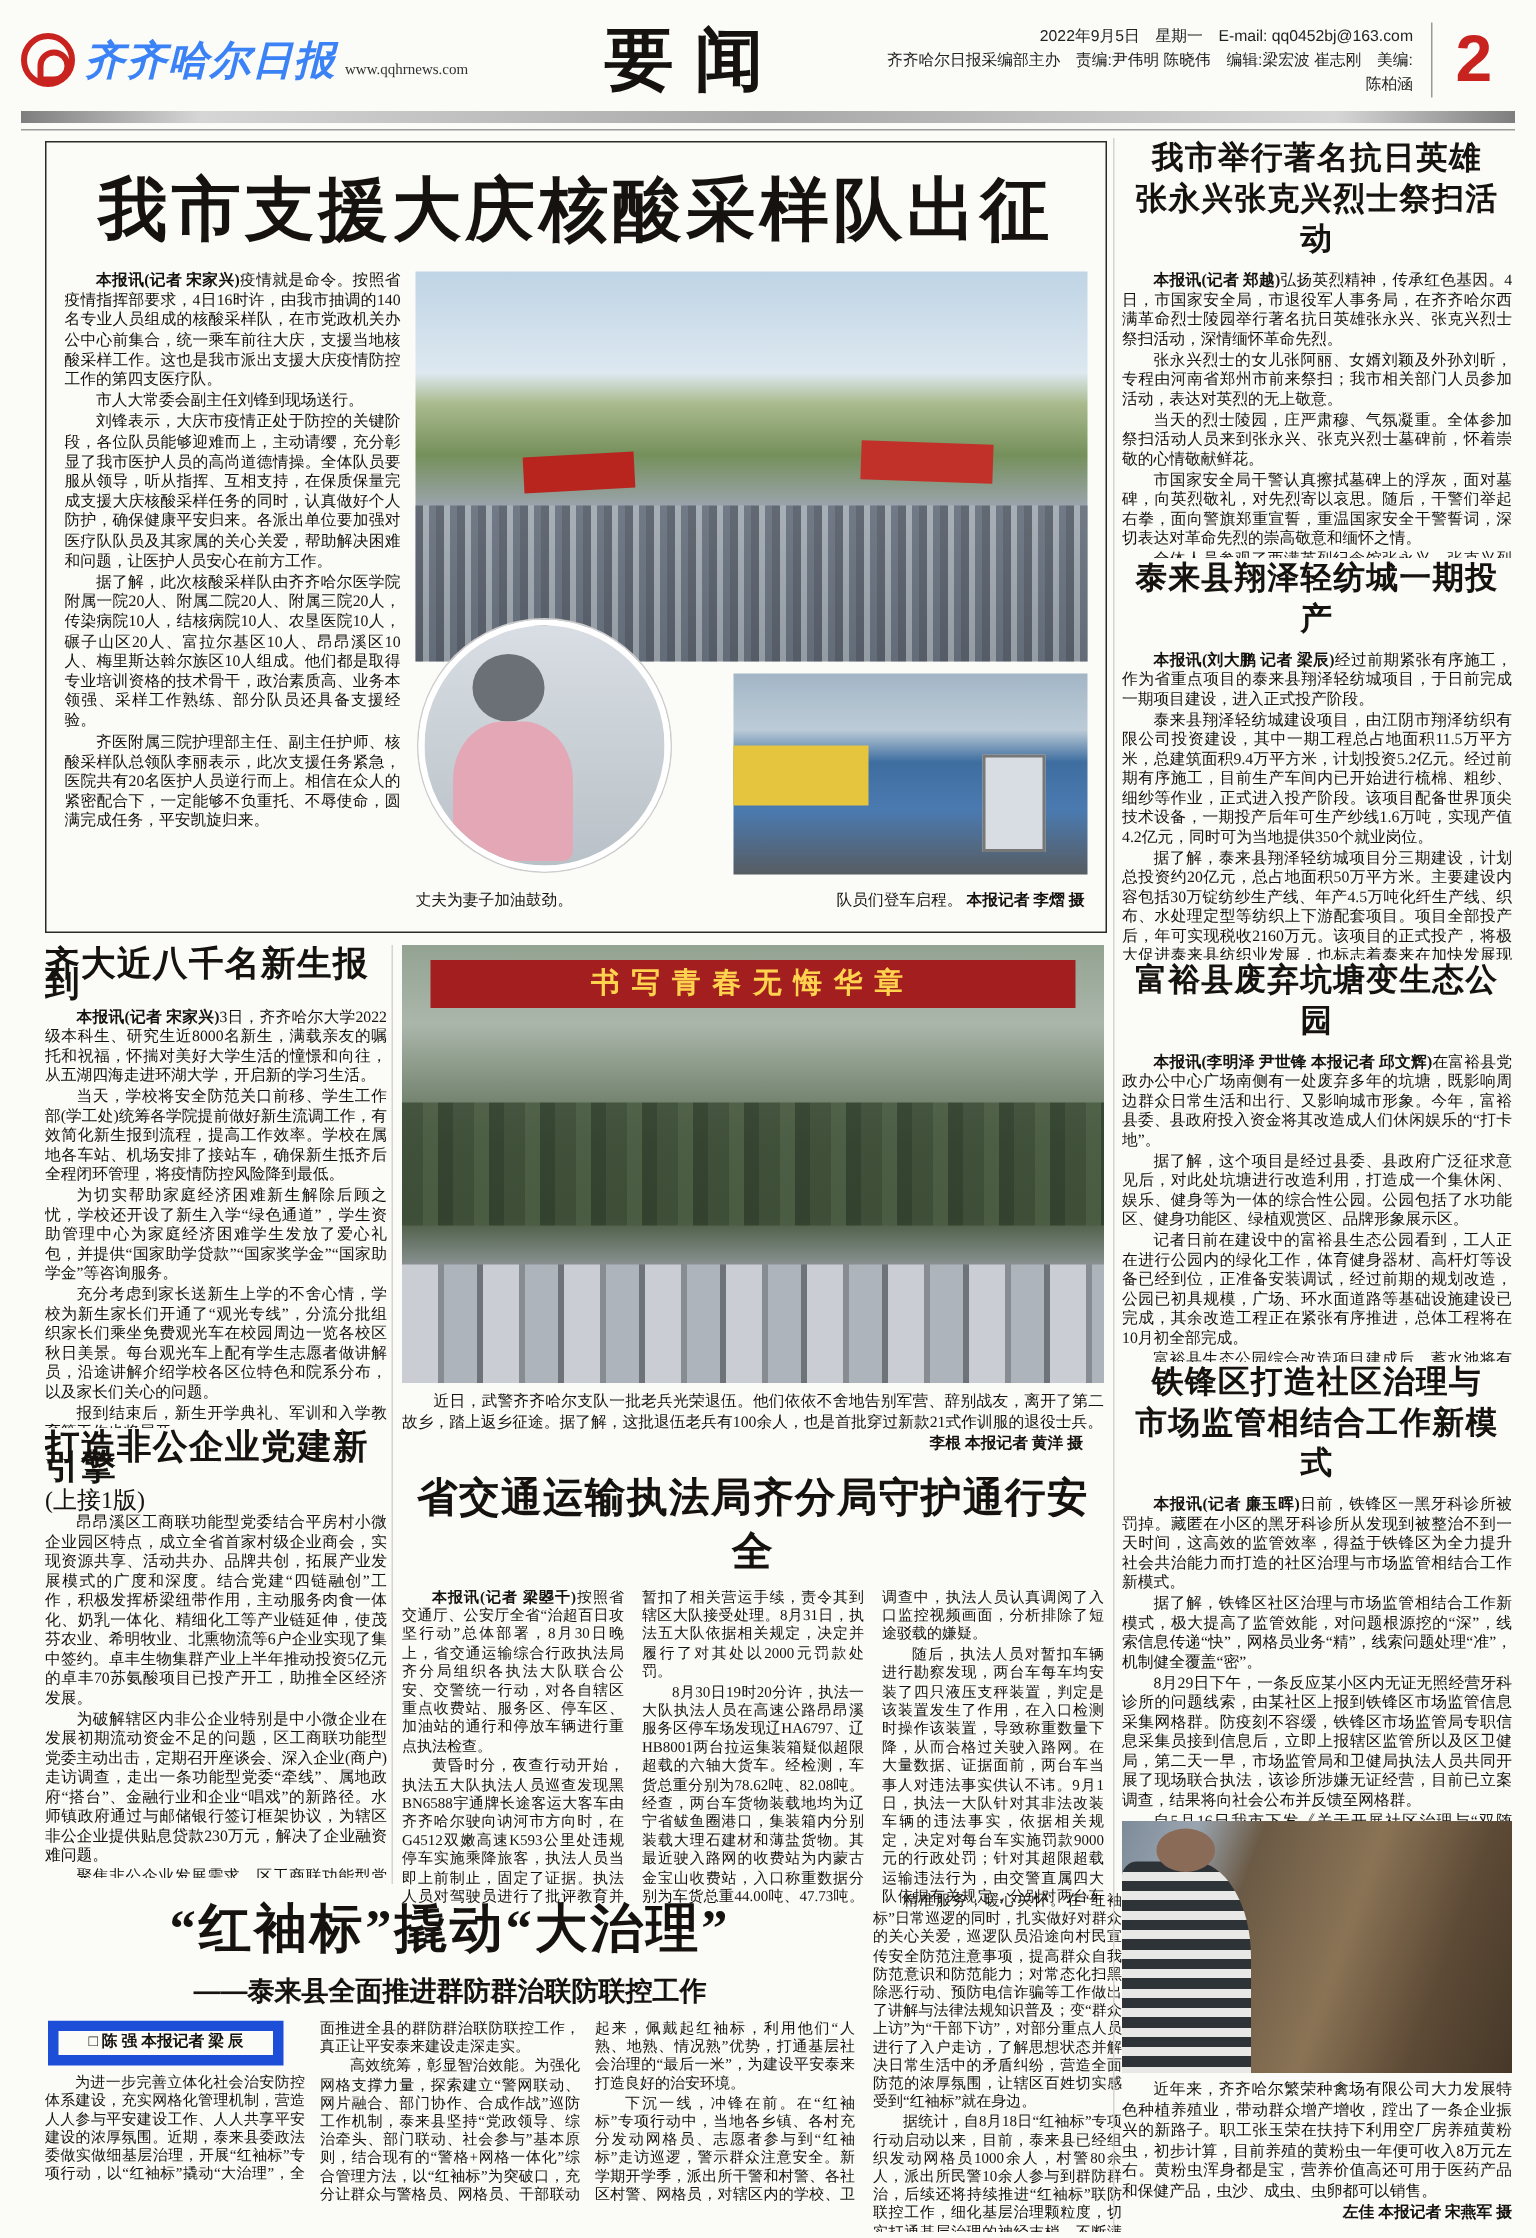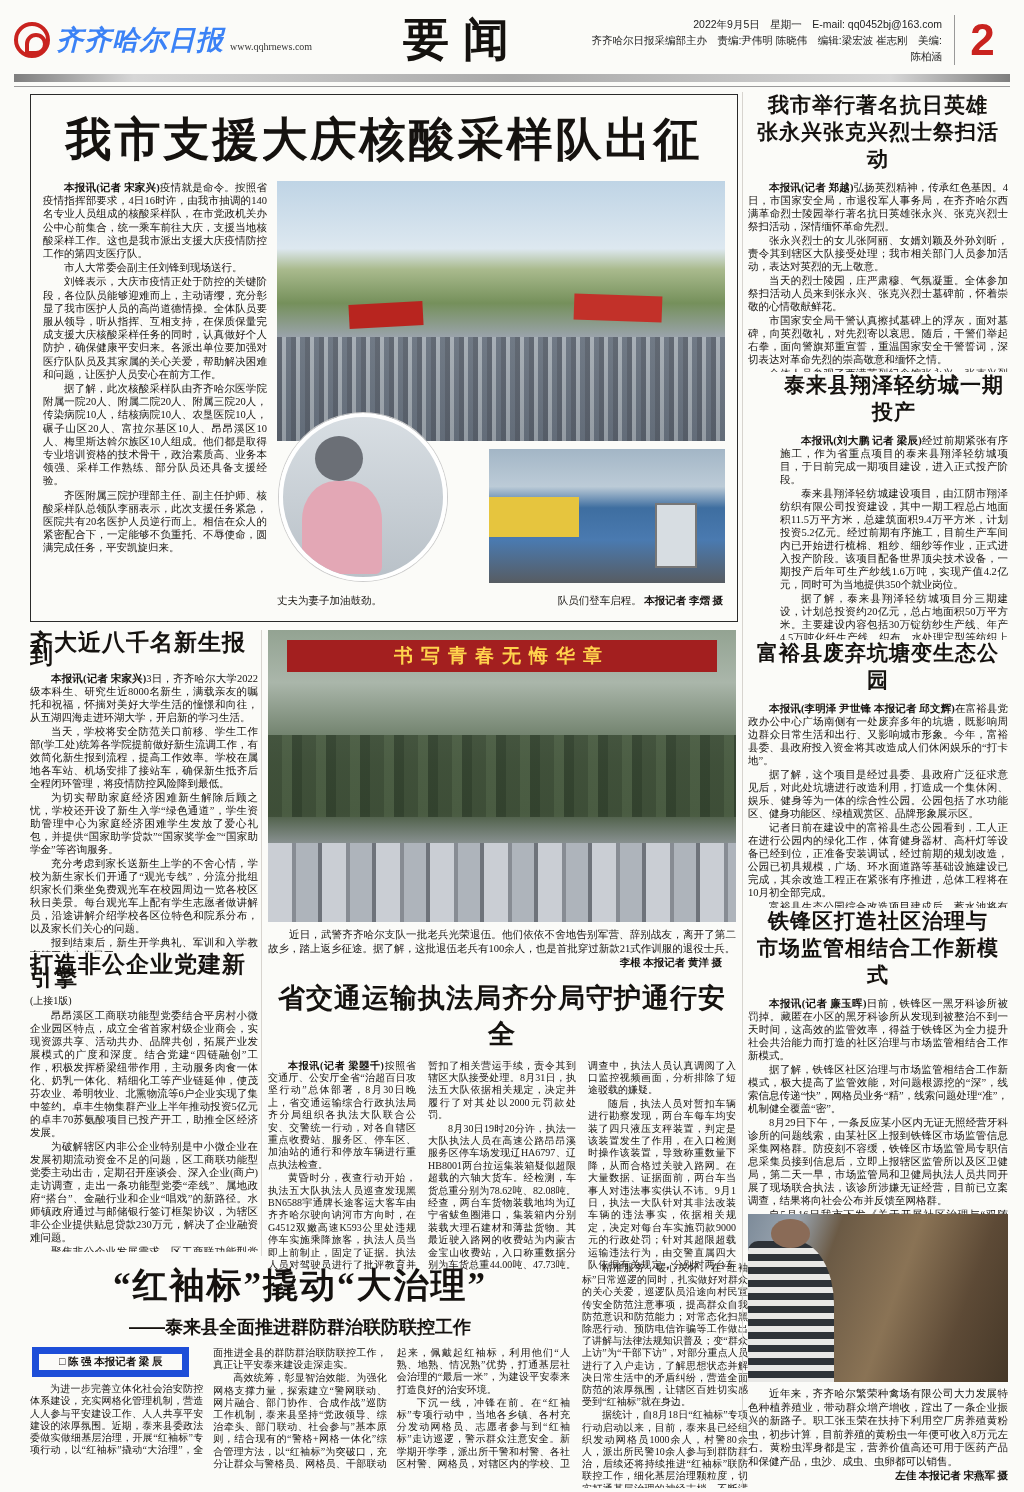--- a/index.html
+++ b/index.html
@@ -52,42 +52,42 @@
   .cap { font-size:10.5px; line-height:13px; }
   .cap-left  { position:absolute; left:0; bottom:6px; width:200px; }
   .cap-right { position:absolute; right:2px; bottom:6px; }
   .credit { font-weight:bold; }
 
   
   .rail-left { left:30px; top:630px; width:228px; height:628px; overflow:hidden; font-size:10.5px; line-height:13px; }
   .rail-left h2 { font-size:23px; letter-spacing:1px; margin:6px 0 10px; }
   .qida-block { height:322px; overflow:hidden; }
   .dj-block { height:300px; overflow:hidden; }
-  .cont-note { font-size:10px; margin:2px 0; text-indent:0; }
+  .cont-note { font-size:16px; margin:2px 0; text-indent:0; }
 
   
   .center-col { left:268px; top:630px; width:468px; height:628px; }
   .photo-military { position:relative; width:100%; height:292px;
     background:linear-gradient(180deg,#93a392 0%,#aab6aa 18%,#55684f 46%,#47593f 62%,#9aa0a6 76%,#bcc1c6 100%); }
   .photo-military::before { content:""; position:absolute; left:0; right:0; top:36%; height:28%;
     background:repeating-linear-gradient(90deg,#3c4c36 0 14px,#4a5c42 14px 24px,#2f3e2b 24px 34px); opacity:.85; }
   .photo-military::after { content:""; position:absolute; left:0; right:0; bottom:0; height:27%;
     background:repeating-linear-gradient(90deg,#caced4 0 24px,#878c93 24px 28px,#aeb4bb 28px 50px,#6e737a 50px 54px); }
   .mil-banner { position:absolute; left:4%; right:4%; top:10px; height:32px; background:#a31f1f;
     color:#ffd34d; font-weight:bold; font-size:19px; line-height:32px; text-align:center; letter-spacing:8px; z-index:2; }
   .mil-caption { margin-top:6px; font-size:10.5px; line-height:13.5px; }
   .mil-credit { text-align:right; font-weight:bold; font-size:10.5px; padding-right:14px; }
   .jt-title { text-align:center; font-size:27px; font-weight:bold; letter-spacing:1px; margin:10px 0 8px; }
   .jt-cols { column-count:3; column-gap:12px; height:212px; overflow:hidden; font-size:10px; line-height:12.4px; }
 
   
   .rail-right { left:748px; top:92px; width:260px; height:1396px; overflow:hidden; font-size:10.5px; line-height:13px; }
   .rail-right h3 { text-align:center; font-size:21px; line-height:27px; letter-spacing:1px; margin-bottom:8px; }
   .ra { overflow:hidden; }
-  .ra1 { height:280px; } .ra2 { height:268px;margin-left:32px; } .ra3 { height:268px; } .ra4 { height:306px; }
+  .ra1 { height:280px; } .ra2 { height:268px; } .ra3 { height:268px; } .ra4 { height:306px; }
   .photo-worm { width:100%; height:168px; position:relative; margin-bottom:5px;
     background:linear-gradient(110deg,#7d8b99 0%,#9aa5b0 16%,#6b5a45 30%,#8a7355 55%,#5d4a36 78%,#463828 100%); }
   .photo-worm::before { content:""; position:absolute; left:0; top:16%; width:33%; height:84%;
     background:repeating-linear-gradient(180deg,#2e3338 0 7px,#e8e8e6 7px 13px); border-radius:10px 45% 0 0; }
   .photo-worm::after { content:""; position:absolute; left:9%; top:3%; width:15%; height:17%; background:#8a6b57; border-radius:50%; }
   .worm-caption { font-size:10.5px; line-height:13.5px; }
   .worm-credit { text-align:right; font-weight:bold; font-size:10.5px;padding-left:12px; }
 
   
   .bottom-sec { left:30px; top:1262px; width:718px; height:226px; display:flex; gap:12px; }
@@ -179,21 +179,21 @@
   </div>
 </div>
 
 <div class="abs rail-right">
   <div class="ra ra1">
     <h3>
       <span>我市举行著名抗日英雄</span><br>
       <span>张永兴张克兴烈士祭扫活动</span>
     </h3>
     <p><span class="rep">本报讯(记者 郑越)</span><span>弘扬英烈精神，传承红色基因。4日，市国家安全局，市退役军人事务局，在齐齐哈尔西满革命烈士陵园举行著名抗日英雄张永兴、张克兴烈士祭扫活动，深情缅怀革命先烈。</span></p>
-    <p>张永兴烈士的女儿张阿丽、女婿刘颖及外孙刘昕，责令其到辖区大队接受处理；我市相关部门人员参加活动，表达对英烈的无上敬意。</p>
+    <p>张永兴烈士的女儿张阿丽、女婿刘颖及外孙刘昕，专程由河南省郑州市前来祭扫；我市相关部门人员参加活动，表达对英烈的无上敬意。</p>
     <p>当天的烈士陵园，庄严肃穆、气氛凝重。全体参加祭扫活动人员来到张永兴、张克兴烈士墓碑前，怀着崇敬的心情敬献鲜花。</p>
     <p>市国家安全局干警认真擦拭墓碑上的浮灰，面对墓碑，向英烈敬礼，对先烈寄以哀思。随后，干警们举起右拳，面向警旗郑重宣誓，重温国家安全干警誓词，深切表达对革命先烈的崇高敬意和缅怀之情。</p>
     <p>全体人员参观了西满英烈纪念馆张永兴、张克兴烈士事迹展区，学习英烈事迹，继承英烈光辉精神。</p>
   </div>
   <div class="ra ra2">
     <h3>泰来县翔泽轻纺城一期投产</h3>
     <p><span class="rep">本报讯(刘大鹏 记者 梁辰)</span><span>经过前期紧张有序施工，作为省重点项目的泰来县翔泽轻纺城项目，于日前完成一期项目建设，进入正式投产阶段。</span></p>
     <p>泰来县翔泽轻纺城建设项目，由江阴市翔泽纺织有限公司投资建设，其中一期工程总占地面积11.5万平方米，总建筑面积9.4万平方米，计划投资5.2亿元。经过前期有序施工，目前生产车间内已开始进行梳棉、粗纱、细纱等作业，正式进入投产阶段。该项目配备世界顶尖技术设备，一期投产后年可生产纱线1.6万吨，实现产值4.2亿元，同时可为当地提供350个就业岗位。</p>
     <p>据了解，泰来县翔泽轻纺城项目分三期建设，计划总投资约20亿元，总占地面积50万平方米。主要建设内容包括30万锭纺纱生产线、年产4.5万吨化纤生产线、织布、水处理定型等纺织上下游配套项目。项目全部投产后，年可实现税收2160万元。该项目的正式投产，将极大促进泰来县纺织业发展，也标志着泰来在加快发展现代产业体系中迈出了新的步伐。</p>
   </div>

